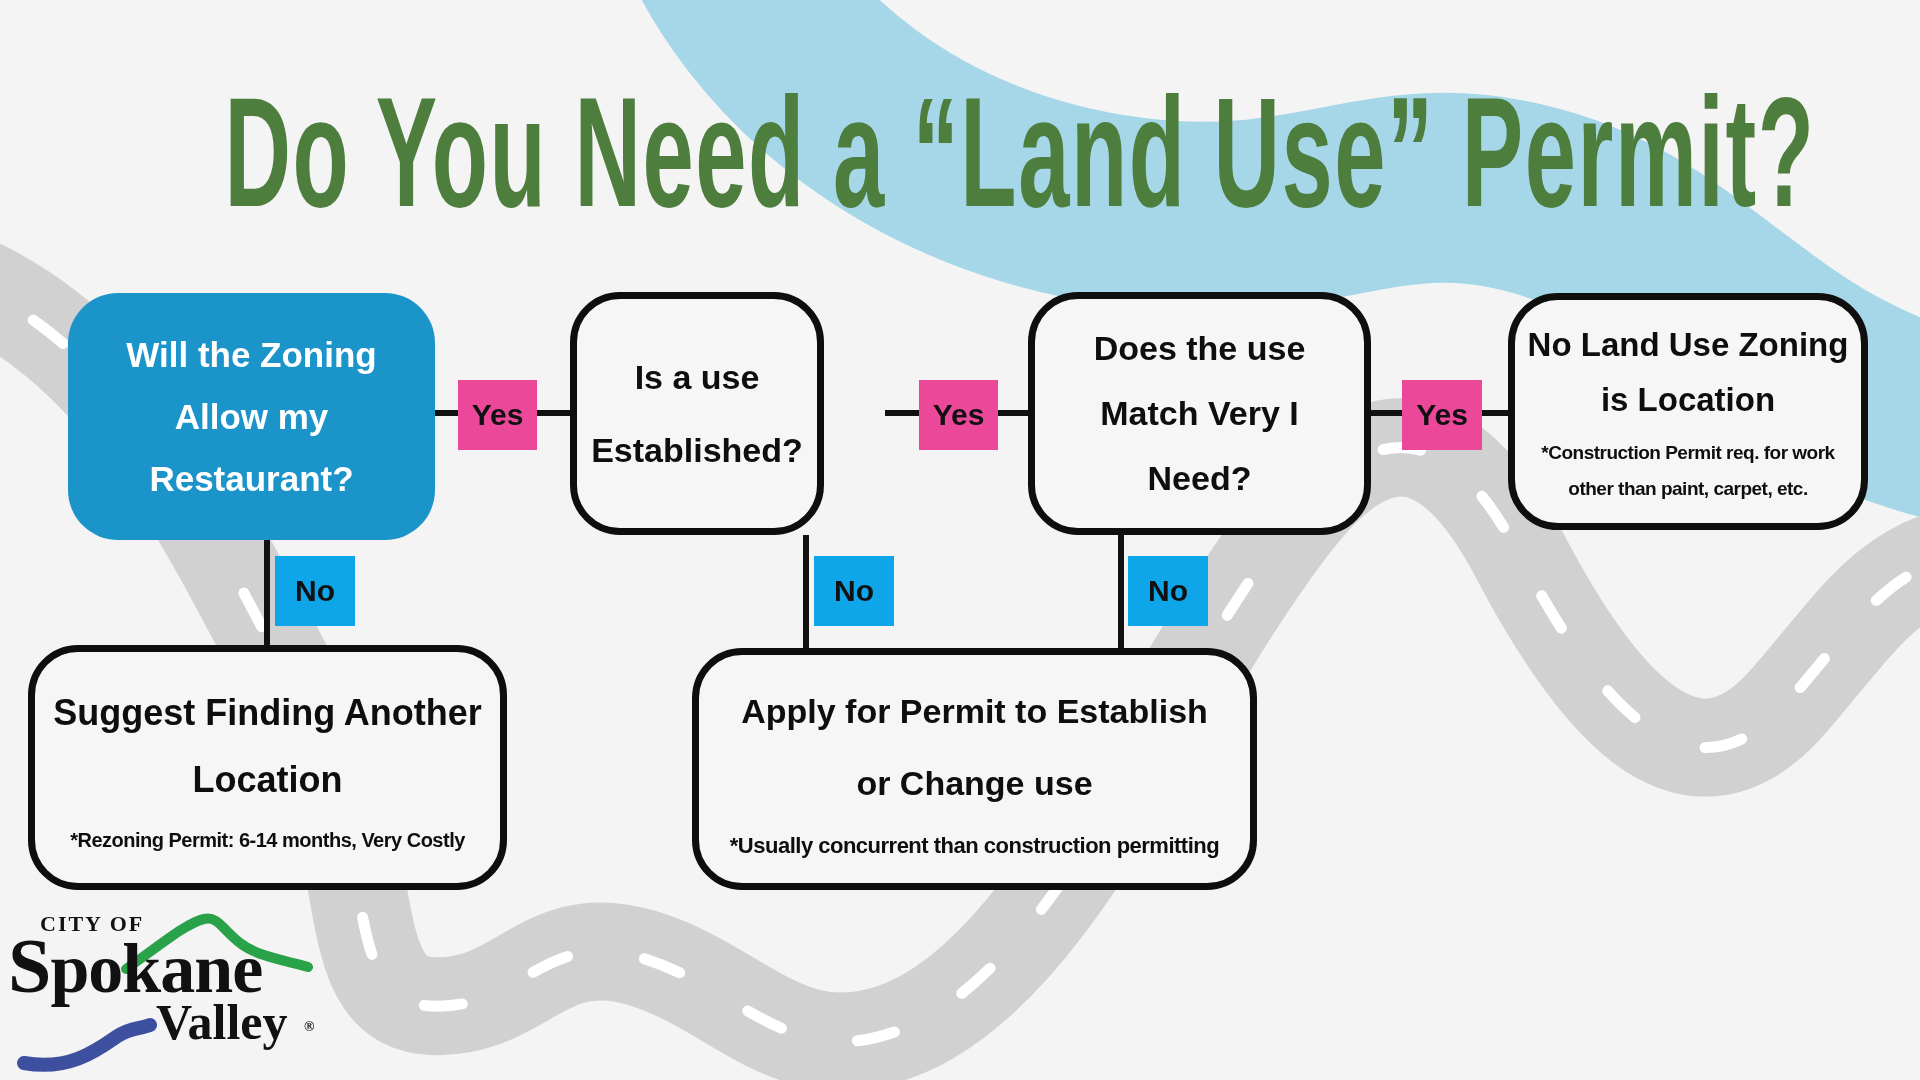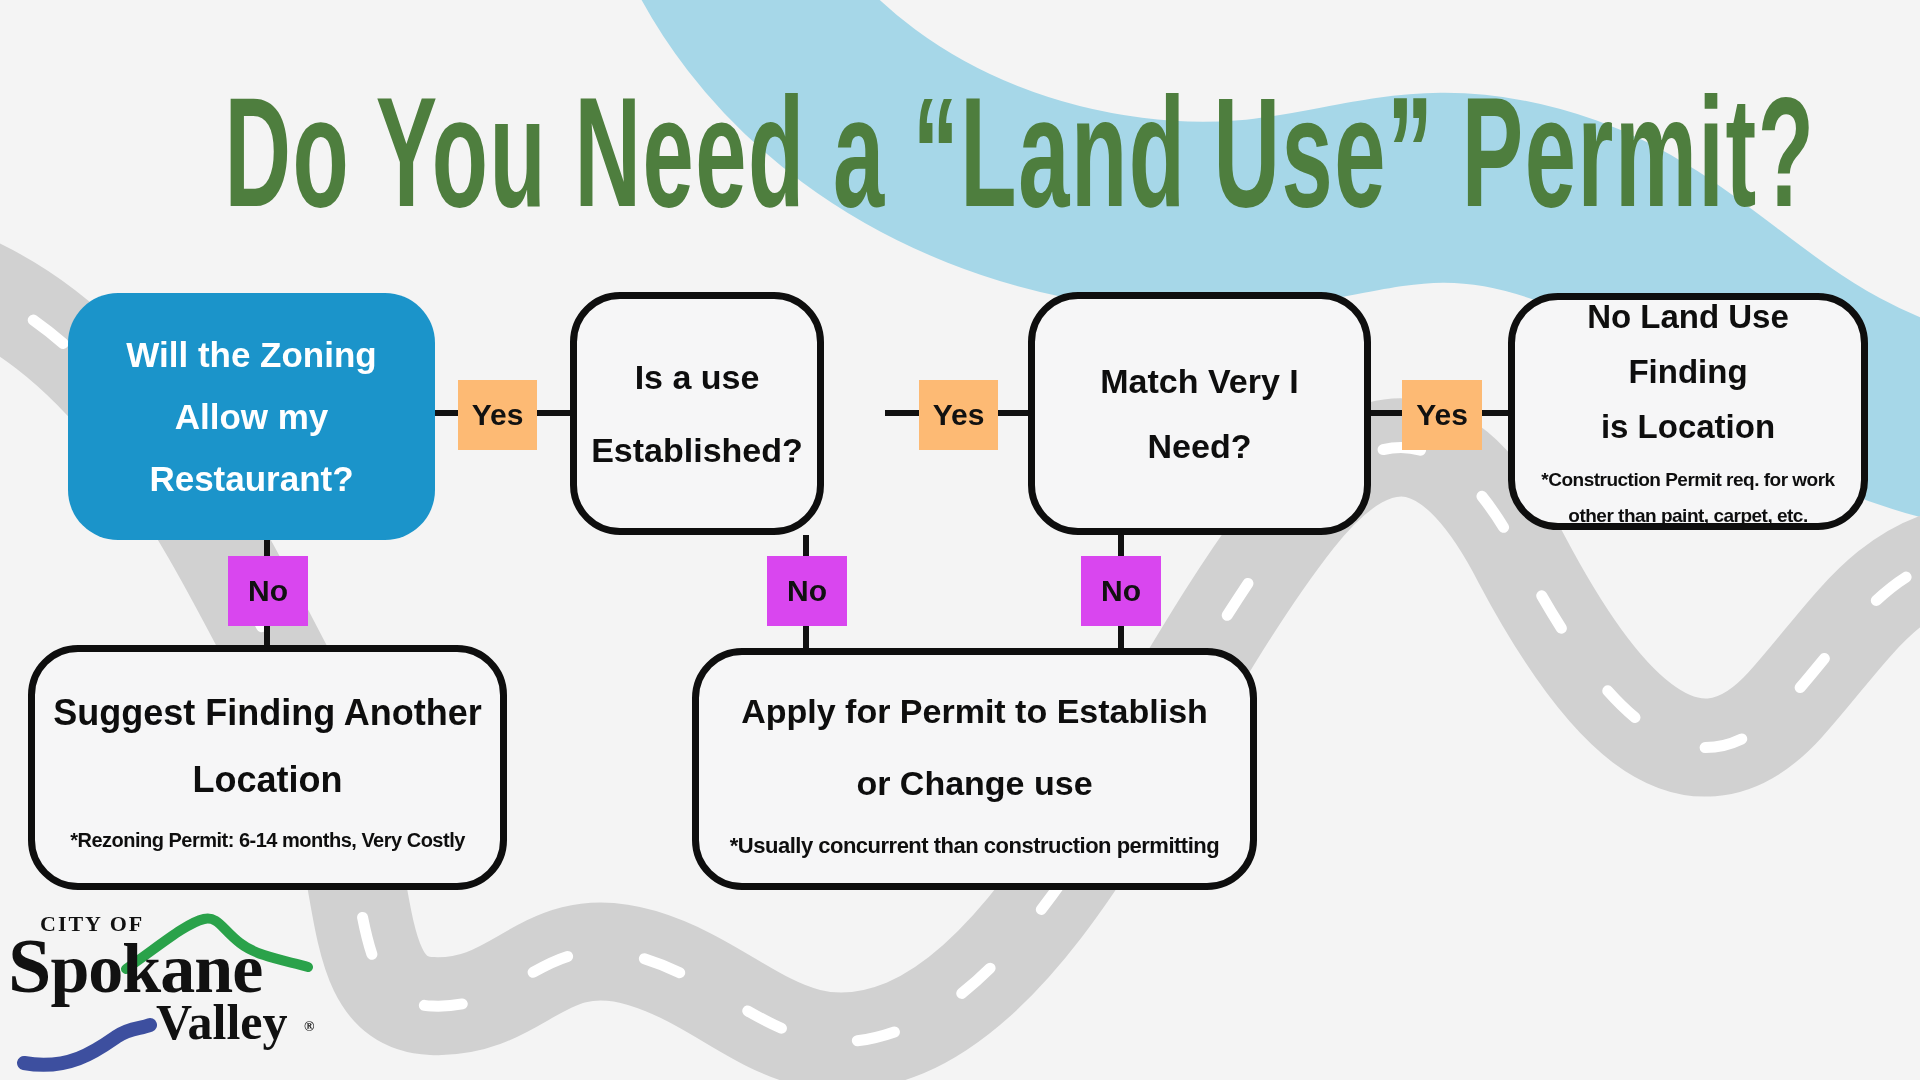--- a/index.html
+++ b/index.html
@@ -24,22 +24,22 @@
     display:flex;flex-direction:column;align-items:center;justify-content:center;
     text-align:center;font-weight:bold;color:#0e0e0e;
   }
   .node.blue{background:#1b94ca;border:none;color:#fff;}
   .node .ln{display:block;}
   .node .note{font-weight:bold;letter-spacing:-0.5px;}
   .tag{
     position:absolute;z-index:3;display:flex;align-items:center;justify-content:center;
     font-weight:bold;font-size:30px;color:#111;
   }
-  .tag.yes{background:#fdba74;}
-  .tag.no{background:#d946ef;}
+  .tag.yes{background:#ec4899;}
+  .tag.no{background:#0ea5e9;margin-left:47px;}
 
   
   #node-zoning{left:68px;top:293px;width:367px;height:247px;font-size:35px;line-height:62px;}
   #node-established{left:570px;top:292px;width:254px;height:243px;font-size:34px;line-height:73px;}
   #node-match{left:1028px;top:292px;width:343px;height:243px;font-size:34px;line-height:65px;}
   #node-nopermit{left:1508px;top:293px;width:360px;height:237px;font-size:33px;line-height:55px;padding:0 12px;}
   #node-nopermit .note{font-size:19px;line-height:36px;margin-top:8px;}
   #node-another{left:28px;top:645px;width:479px;height:245px;font-size:36px;line-height:67px;padding:0 12px;}
   #node-another .note{font-size:20px;line-height:34px;margin-top:10px;}
   #node-apply{left:692px;top:648px;width:565px;height:242px;font-size:34px;line-height:72px;padding:0 12px;}
@@ -115,26 +115,27 @@
   <span class="ln">Allow my</span>
   <span class="ln">Restaurant?</span>
 </div>
 
 <div class="node" id="node-established">
   <span class="ln">Is a use</span>
   <span class="ln">Established?</span>
 </div>
 
 <div class="node" id="node-match">
+  <span class="ln">Does the use</span>
   <span class="ln">Match Very I</span>
   <span class="ln">Need?</span>
 </div>
 
 <div class="node" id="node-nopermit">
-  <span class="ln">No Land Use Finding</span>
+  <span class="ln">No Land Use Zoning</span>
   <span class="ln">is Location</span>
   <span class="note">*Construction Permit req. for work other than paint, carpet, etc.</span>
 </div>
 
 <div class="node" id="node-another">
   <span class="ln">Suggest Finding Another</span>
   <span class="ln">Location</span>
   <span class="note">*Rezoning Permit: 6-14 months, Very Costly</span>
 </div>
 

